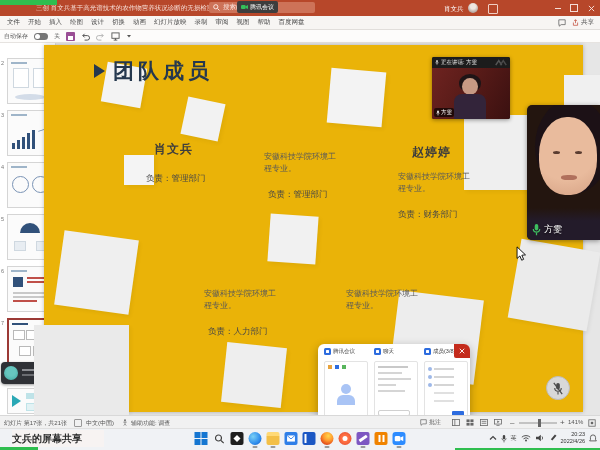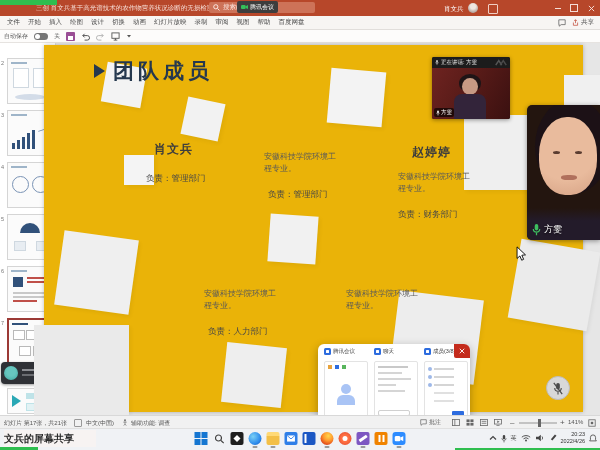--- a/index.html
+++ b/index.html
@@ -401,21 +401,21 @@
     <div class="abs" style="left:538px;top:3px;width:3px;height:8px;background:#666;"></div>
     <span class="abs" style="left:560px;top:2px;font-size:8px;color:#555;">+</span>
     <span class="abs" style="left:568px;top:3px;">141%</span>
     <svg class="abs" style="left:588px;top:3px;" width="8" height="8" viewBox="0 0 10 10">
         <rect x="1" y="1" width="8" height="8" fill="none" stroke="#666"></rect>
         <rect x="3.5" y="3.5" width="3" height="3" fill="#666"></rect>
       </svg>
   </div>
 
   <div class="abs" id="taskbar">
-    <div class="abs" style="left:4px;top:1px;width:92px;height:17px;background:#f7f3f2;display:flex;align-items:center;">
+    <div class="abs" style="left:12px;top:1px;width:92px;height:17px;background:#f7f3f2;display:flex;align-items:center;">
       <span style="font-size:10px;font-weight:bold;color:#2b2b2b;white-space:nowrap;">文兵的屏幕共享</span>
     </div>
 
     <div class="abs" style="left:50%;transform:translateX(-50%);top:3px;display:flex;gap:5px;align-items:center;">
       <div class="tico" style="display:grid;grid-template:6px 6px/6px 6px;gap:1px;border-radius:0;">
         <span style="background:#1576d1;"></span>
           <span style="background:#1576d1;"></span>
           <span style="background:#1576d1;"></span>
           <span style="background:#1576d1;"></span>
       </div>

